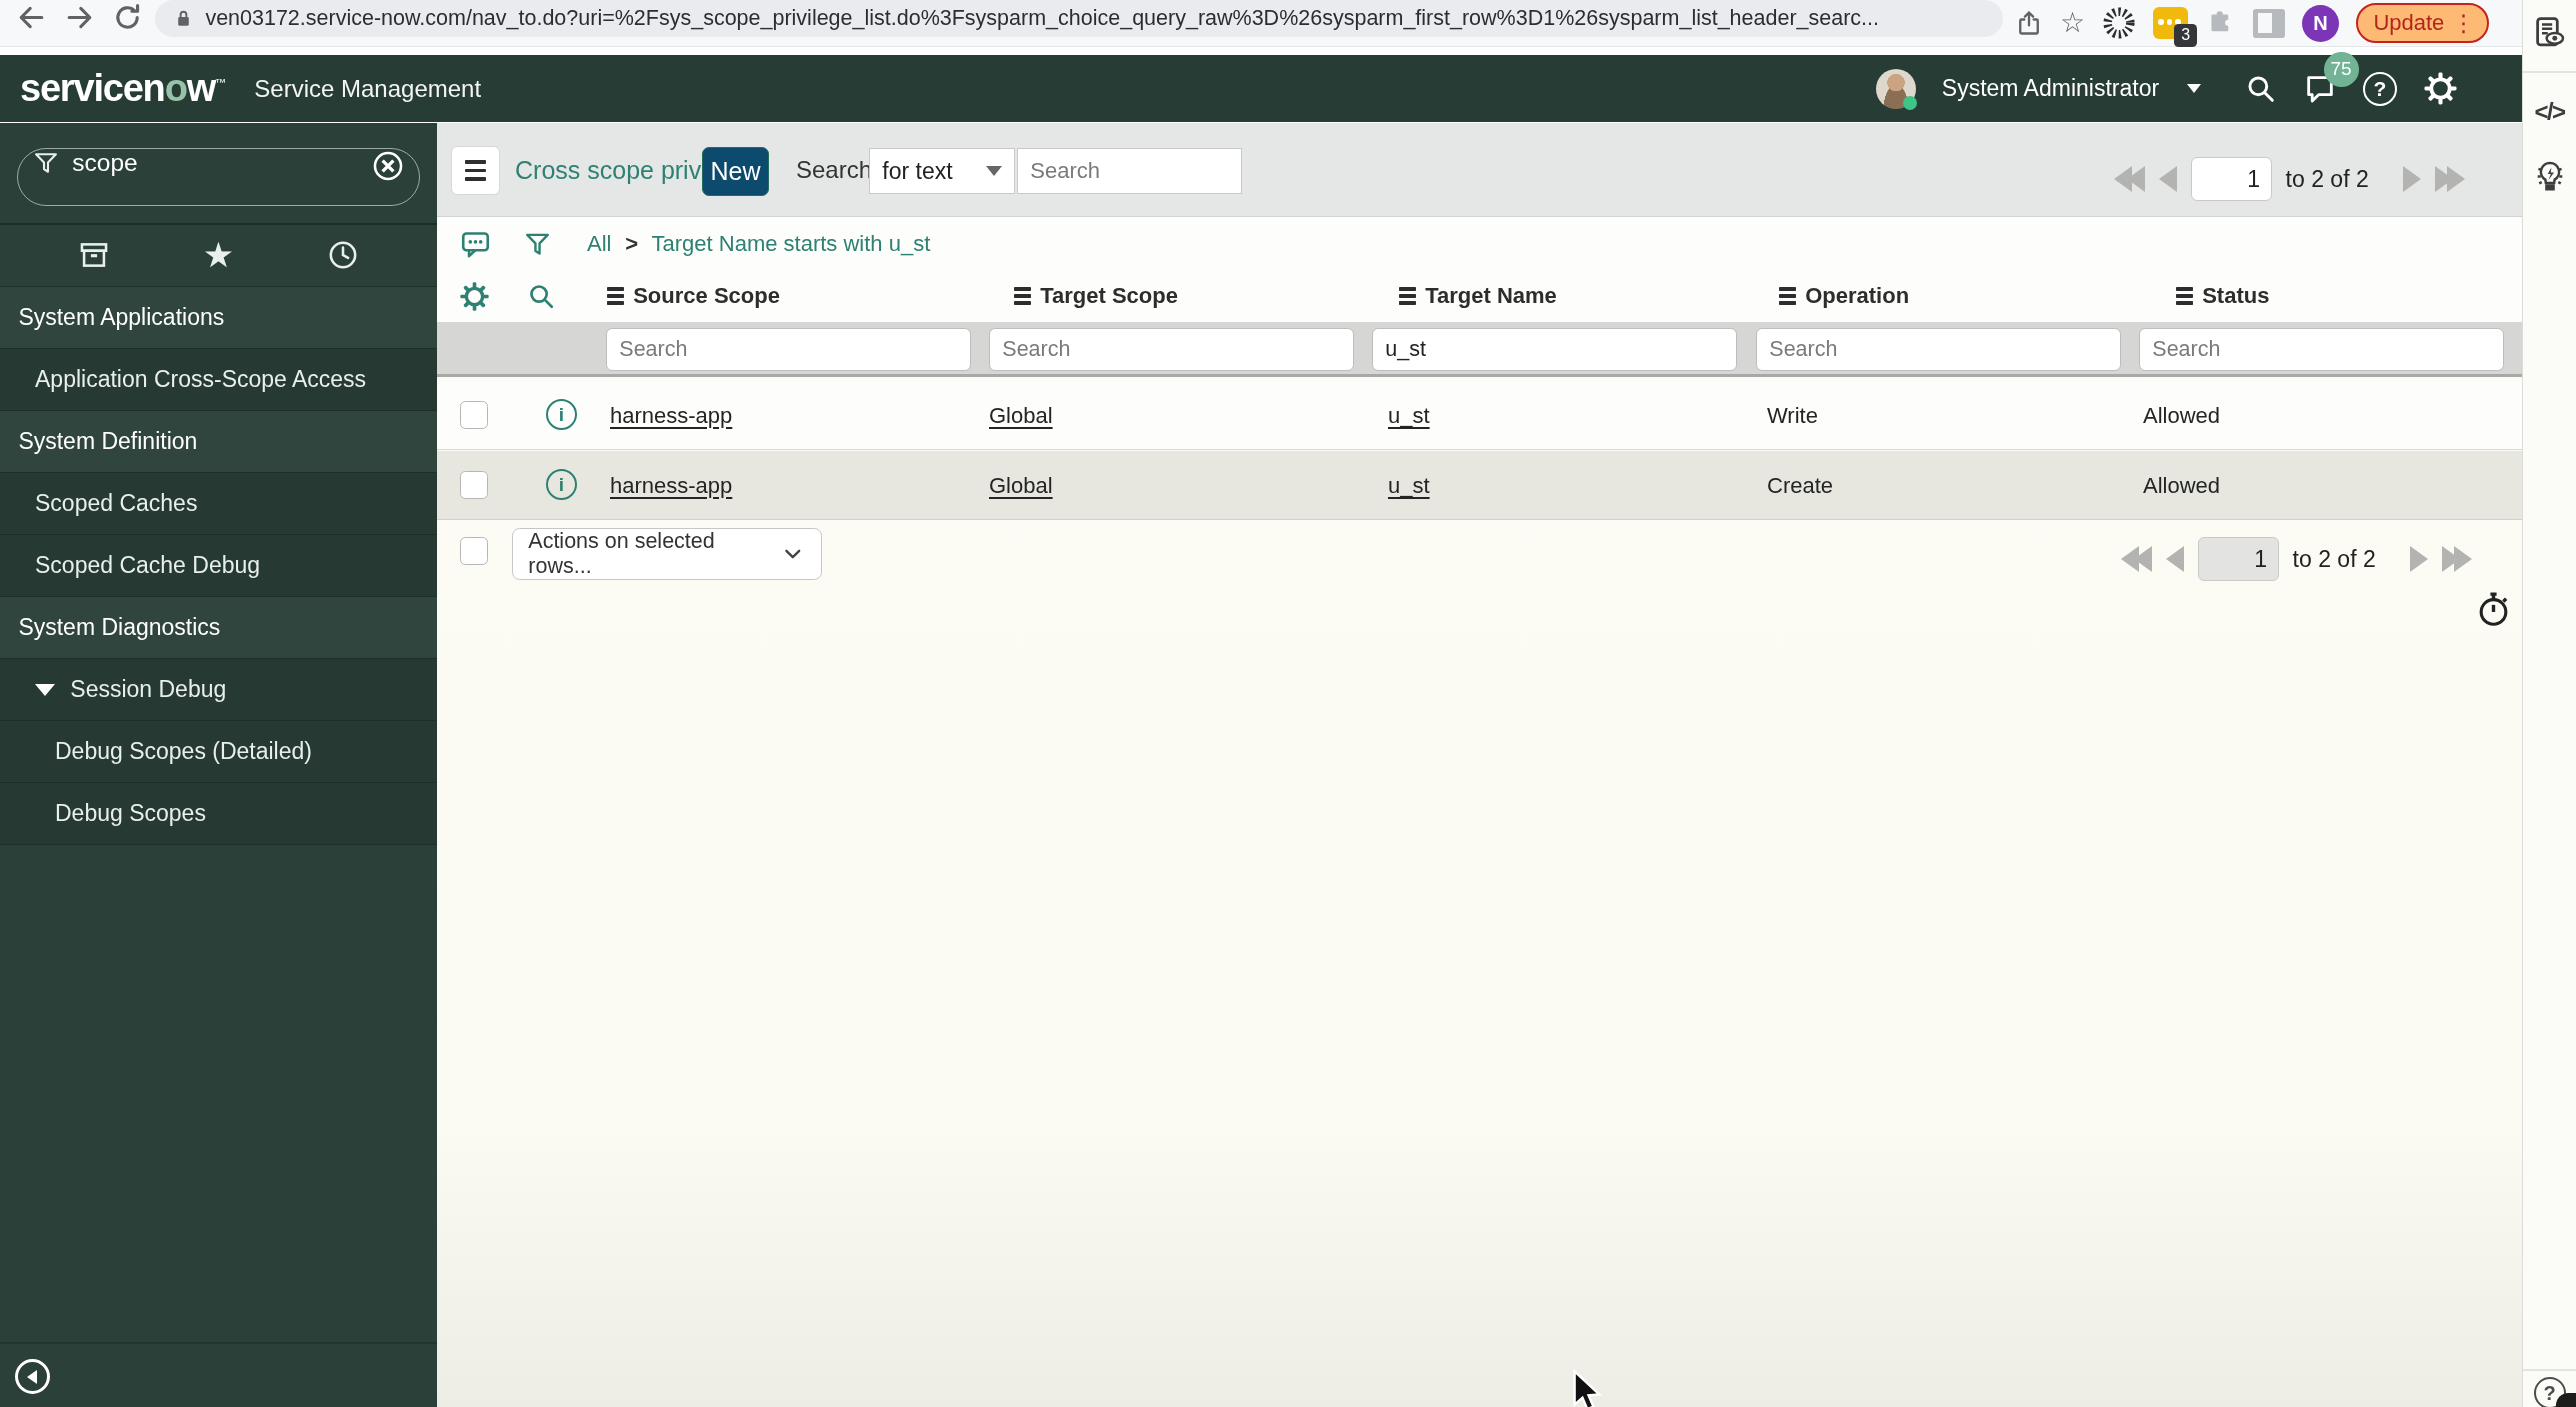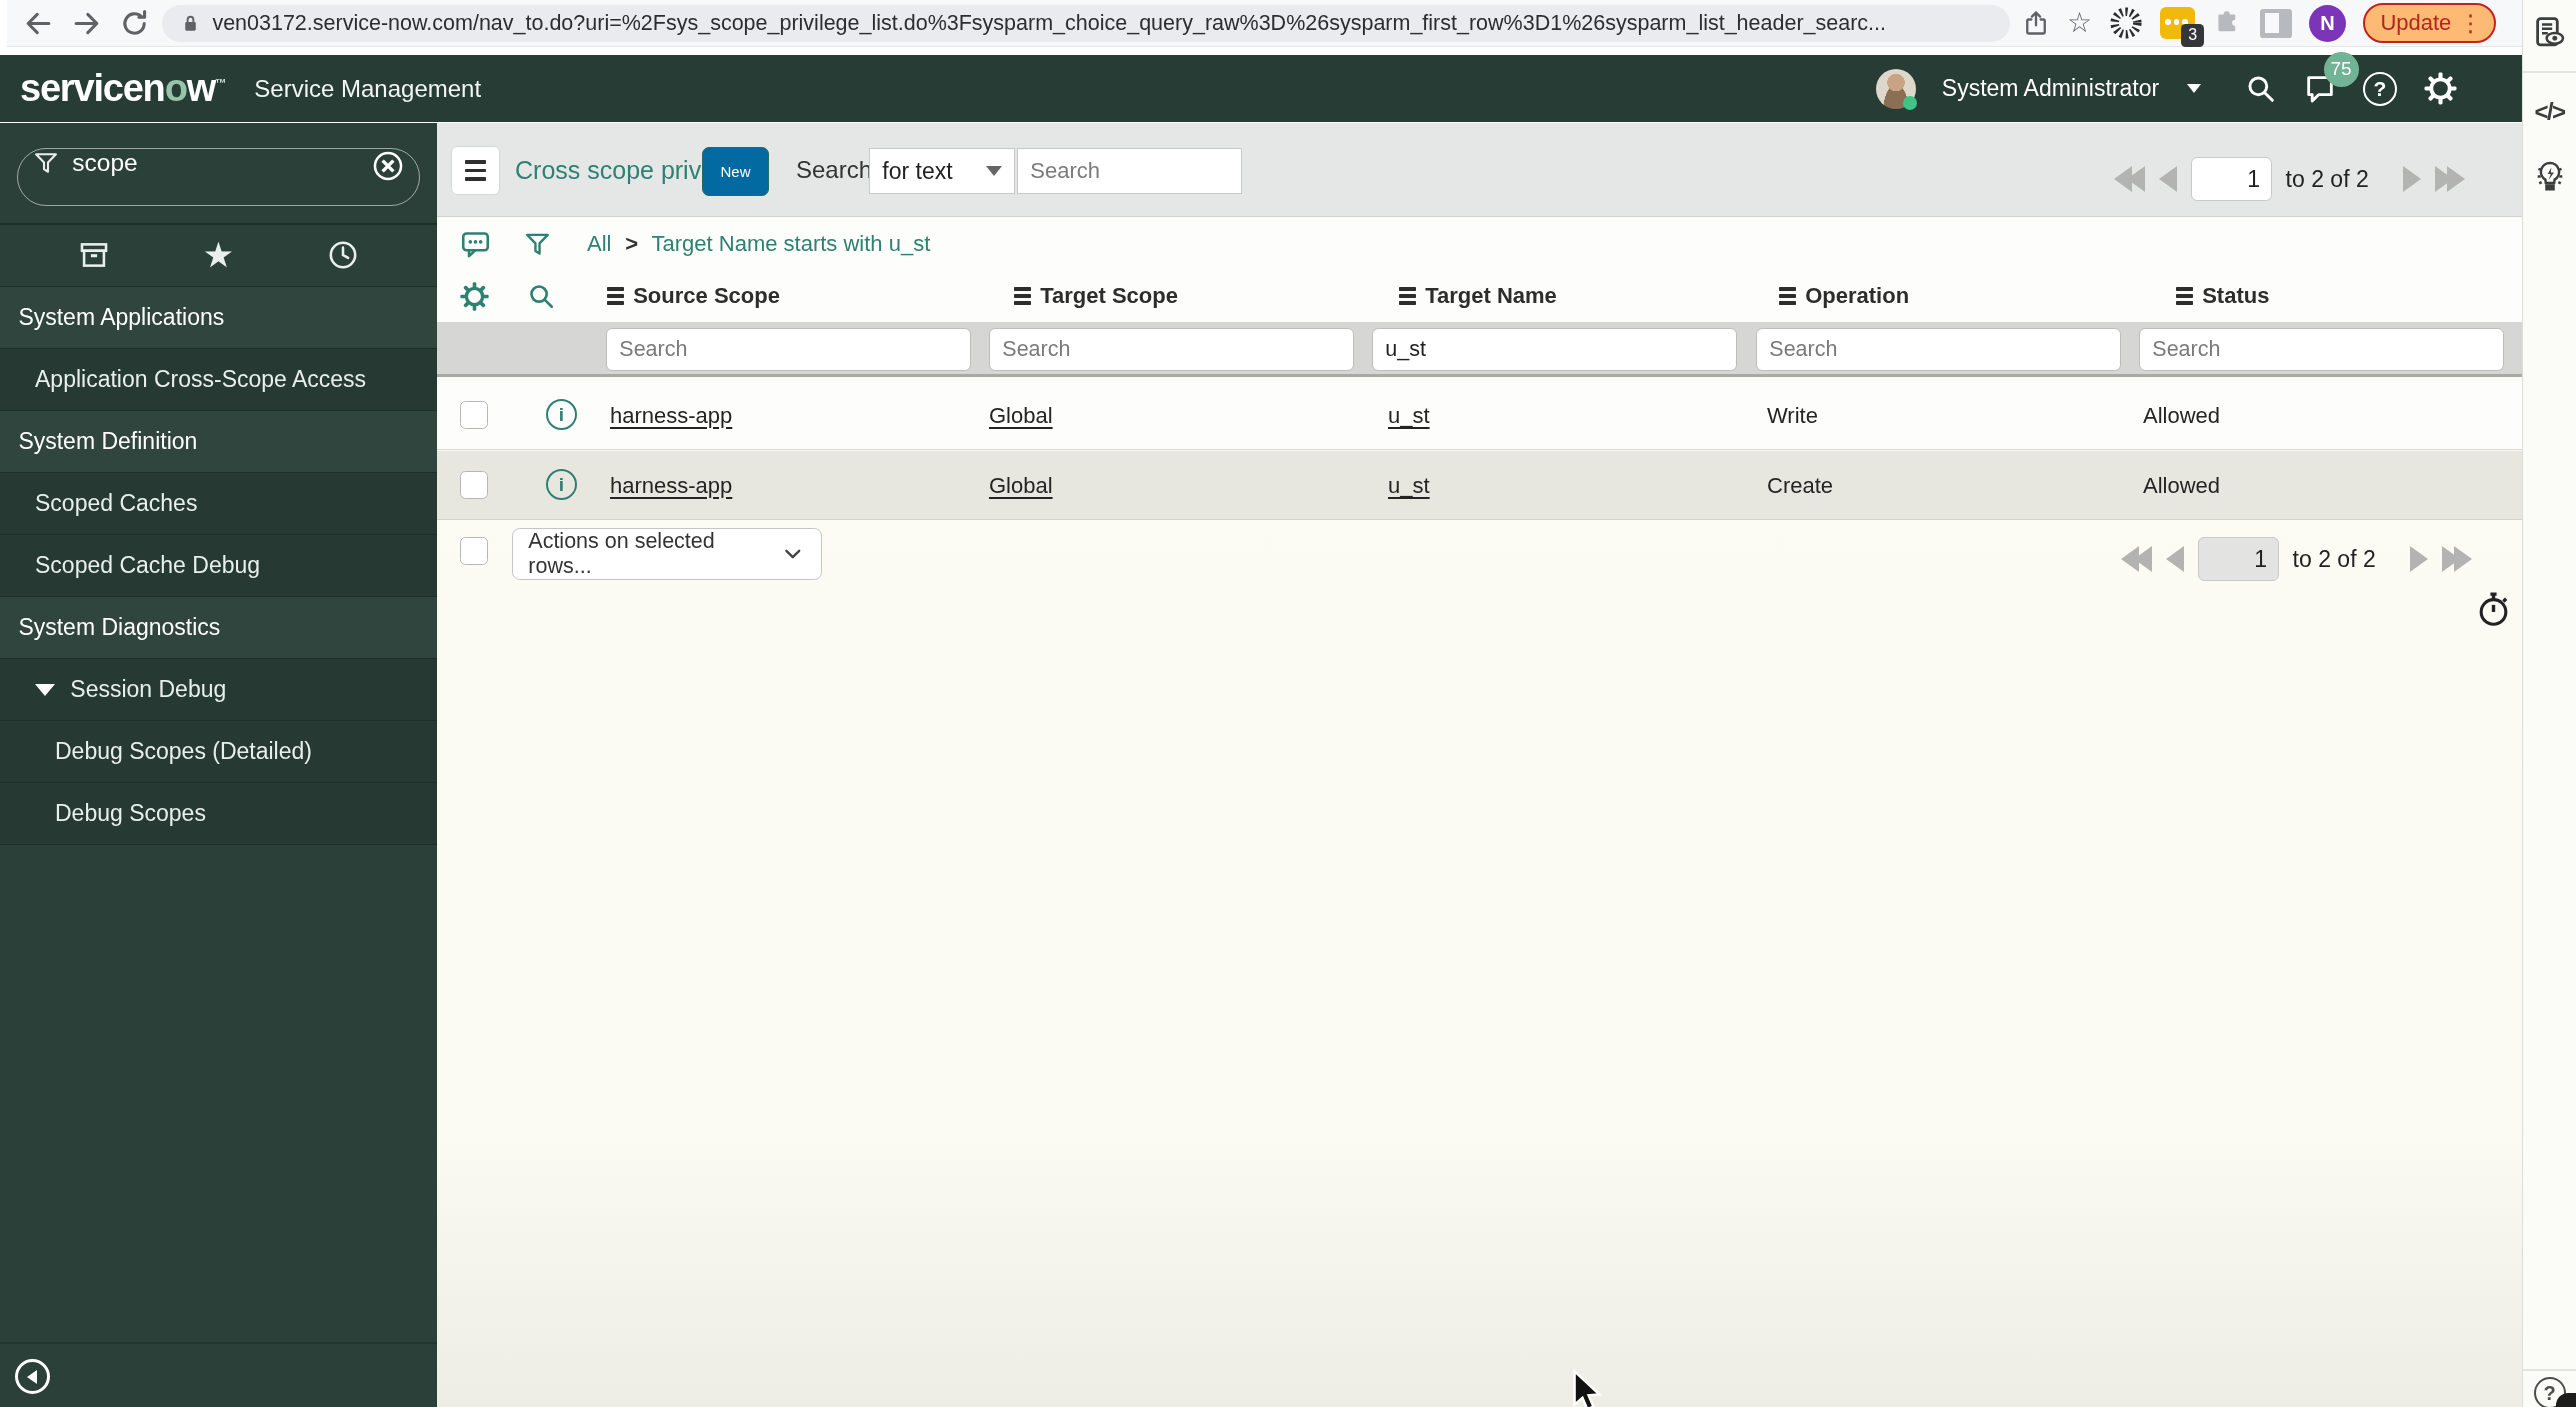--- a/index.html
+++ b/index.html
@@ -2,21 +2,21 @@
 <html style="font-size:12.3px"><head>
 <meta charset="utf-8">
 <style>
 *{margin:0;padding:0;box-sizing:border-box}
 html,body{overflow:hidden}
 body{width:2576px;height:1408px;position:relative;font-family:"Liberation Sans",sans-serif;background:#fff;font-size:22px;color:#2d2d2d}
 svg{display:block}
 input{font-family:"Liberation Sans",sans-serif;outline:none}
 
 
-#browser-bar{position:absolute;left:7px;top:0;width:2522px;height:47px;background:#f7f8f9;display:flex;align-items:center;border-bottom:0.8px solid #e4e6e8}
+#browser-bar{position:absolute;left:0;top:0;width:2522px;height:47px;background:#f7f8f9;display:flex;border-bottom:0.8px solid #e4e6e8}
 .nav-ic{width:34px;height:34px;margin-left:14px;display:flex;align-items:center;justify-content:center;color:#5f6368}
 .url-pill{height:37px;flex:0 0 1848px;margin-left:10.7px;background:#e9ebee;border-radius:18.4px;display:flex;align-items:center;padding:0 17px;overflow:hidden}
 .url-text{font-size:21.5px;color:#2b2e31;white-space:nowrap;overflow:hidden}
 .chrome-right{display:flex;align-items:center;margin-left:12.3px;gap:17px}
 .ext-yellow{position:relative;width:35px;height:32px;background:#f0b90b;border-radius:6.1px}
 .ext-yellow .dots{position:absolute;left:5.4px;top:12.3px;display:flex;gap:3.1px}
 .ext-yellow .dots i{width:5.4px;height:5.4px;background:#fff;border-radius:50%}
 .ext-badge{position:absolute;right:-9.2px;bottom:-7.7px;width:23px;height:23px;background:#35363a;border-radius:4.6px;color:#fff;font-size:16px;display:flex;align-items:center;justify-content:center}
 .panel-ic{width:32px;height:29px;background:#b6b9bd;border-radius:3.1px;position:relative}
 .panel-ic::after{content:"";position:absolute;left:4.6px;top:4.6px;width:14px;height:20px;background:#f7f8f9}
@@ -68,21 +68,21 @@
 .collapse-div{position:absolute;left:0;top:1219px;width:100%;height:1.5px;background:#22352e}
 .collapse-btn{position:absolute;left:15.3px;top:1236px;width:35px;height:35px;border:3.1px solid #fff;border-radius:50%;display:flex;align-items:center;justify-content:center}
 .collapse-btn .t{width:0;height:0;border-top:7.7px solid transparent;border-bottom:7.7px solid transparent;border-right:10.7px solid #fff;margin-right:2.3px}
 
 
 #main{position:absolute;left:437px;top:123px;width:2085px;height:1285px;background:linear-gradient(180deg,#fcfcf6 0%,#fbfbf3 78%,#ededE5 100%)}
 .list-toolbar{position:absolute;left:0;top:0;width:100%;height:94px;background:#e5e7e6;border-bottom:1.5px solid #d2d4d3}
 .hamb-btn{position:absolute;left:14px;top:23px;width:49px;height:49px;background:#fff;border:1.5px solid #d6d8d7;border-radius:6.1px;display:flex;flex-direction:column;justify-content:center;align-items:center;gap:4.6px}
 .hamb-btn i{width:21.5px;height:3.8px;background:#2f2f2f;border-radius:0.8px}
 .list-title{position:absolute;left:78px;top:0;height:94px;display:flex;align-items:center;font-size:25px;color:#2e8172}
-.new-btn{position:absolute;left:265px;top:24px;width:67px;height:49px;background:#0369a1;border:0.8px solid #256c5f;border-radius:7px;color:#fff;font-size:15px;display:flex;align-items:center;justify-content:center}
+.new-btn{position:absolute;left:265px;top:24px;width:67px;height:49px;background:#0c4a6e;border:0.8px solid #256c5f;border-radius:7px;color:#fff;font-size:25px;display:flex;align-items:center;justify-content:center}
 .search-lbl{position:absolute;left:359px;top:0;height:94px;display:flex;align-items:center;font-size:24px;color:#333}
 .for-text-sel{position:absolute;left:432px;top:25px;width:146px;height:46px;background:#fff;border:1.5px solid #c8cac9;display:flex;align-items:center;padding:0 12.3px;font-size:23px;color:#222}
 .for-text-sel .arr{margin-left:auto;width:0;height:0;border-left:8.4px solid transparent;border-right:8.4px solid transparent;border-top:10.7px solid #666}
 .top-search{position:absolute;left:580px;top:25px;width:225px;height:46px;background:#fff;border:1.5px solid #c8cac9;padding:0 12.3px;font-size:22px;color:#333}
 .top-search::placeholder,.flt::placeholder{color:#7a7a7a}
 
 
 .pager{position:absolute;display:flex;align-items:center;gap:14px}
 .tri{width:0;height:0;border-style:solid;display:inline-block}
 .tl{border-width:13px 18.4px 13px 0;border-color:transparent #b3b4b2 transparent transparent}

